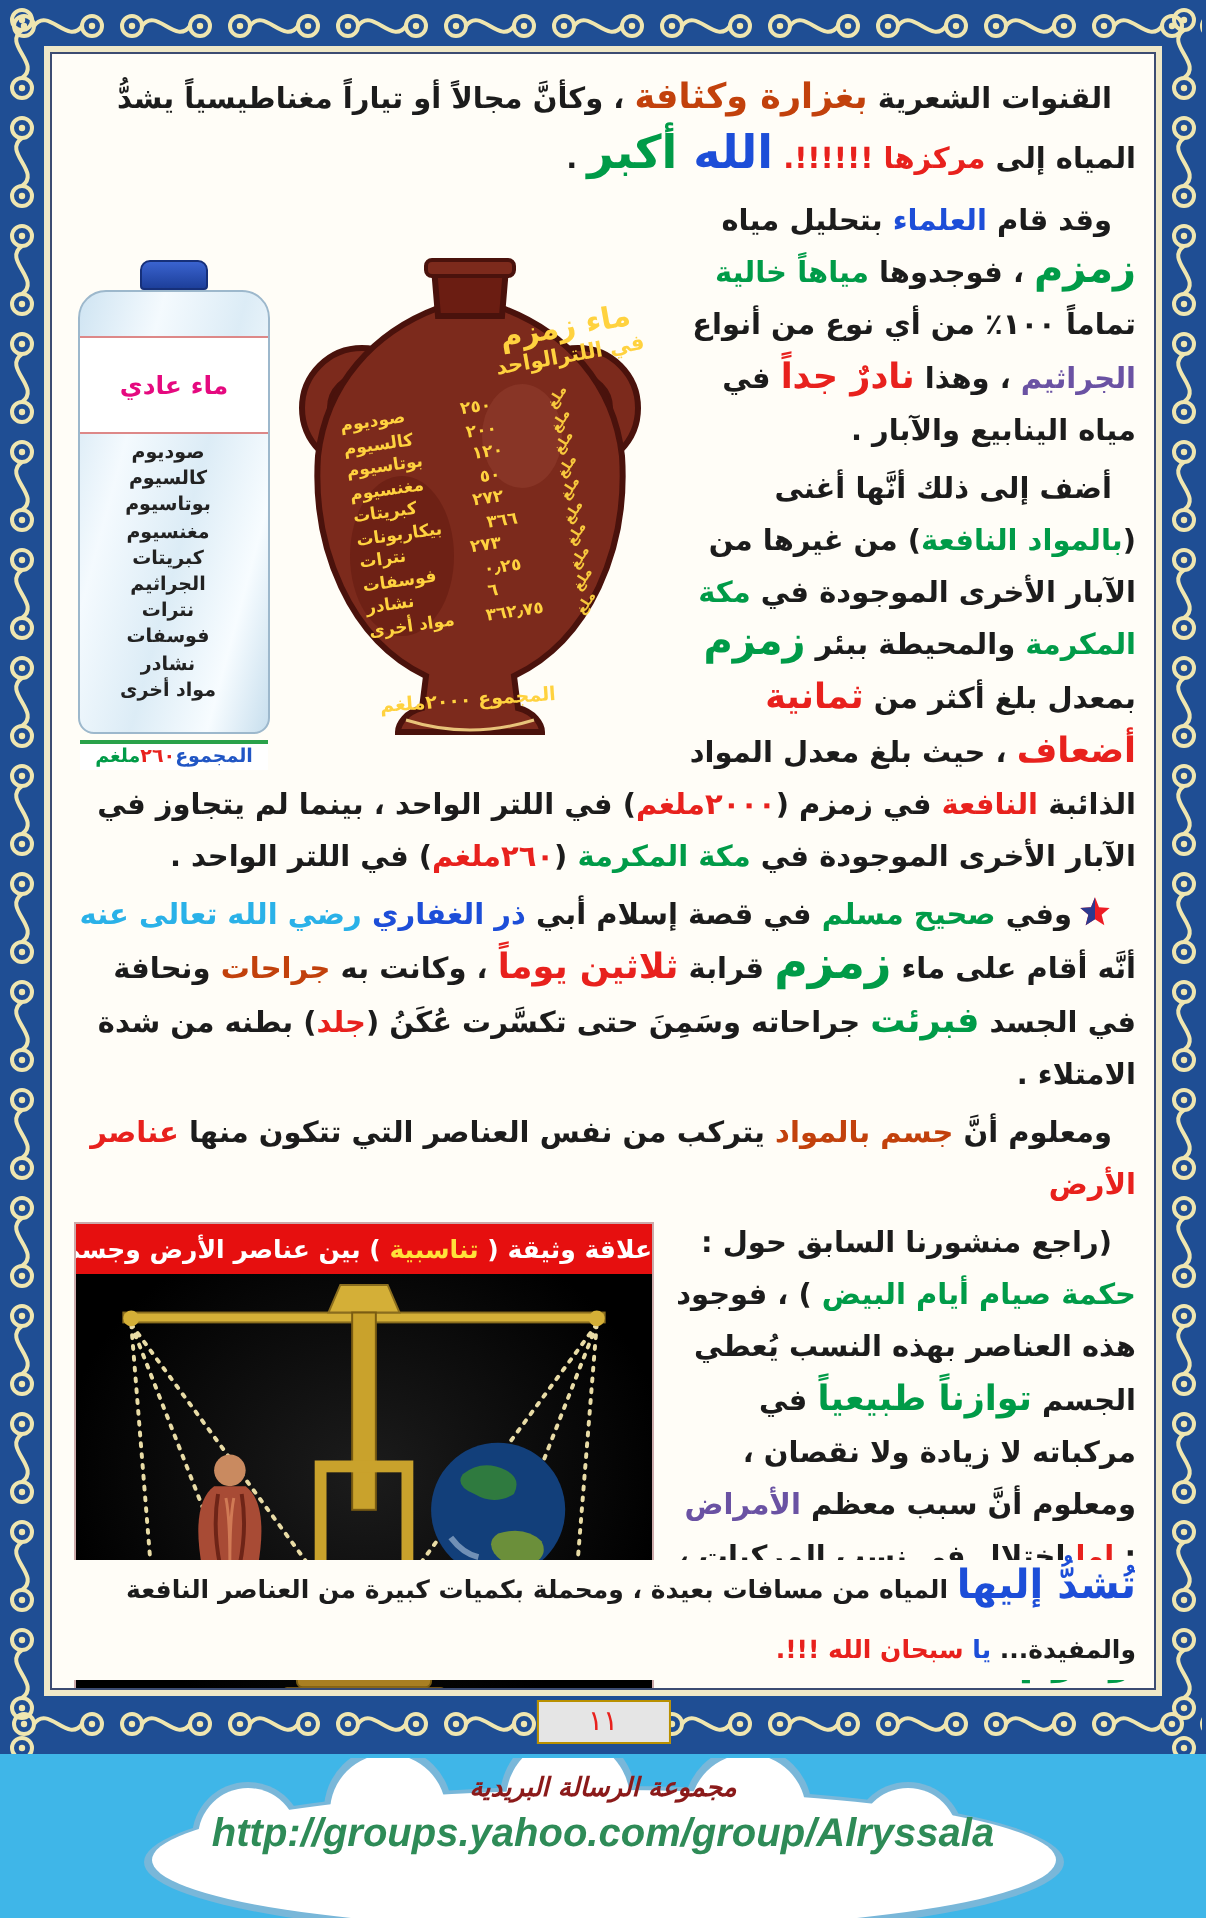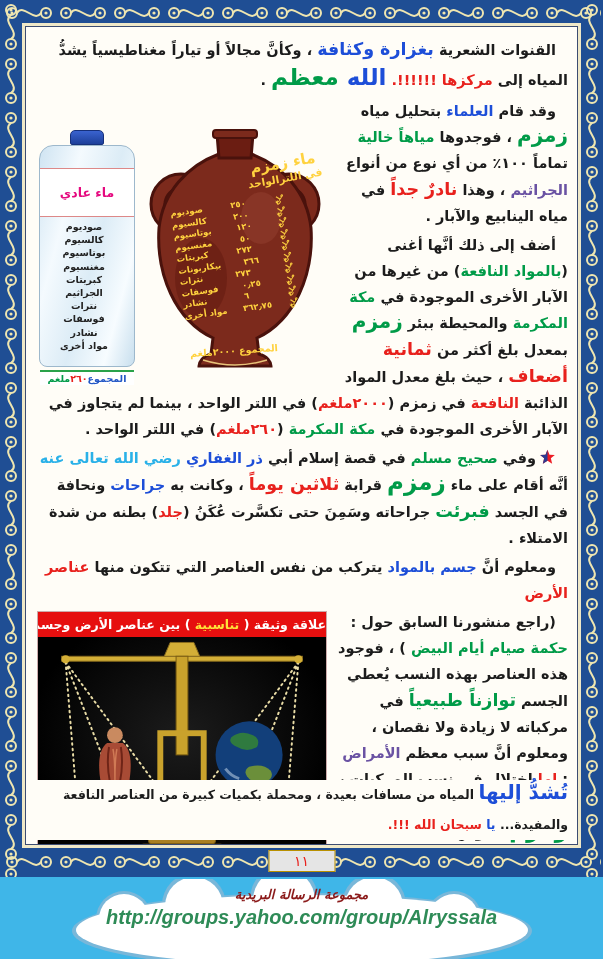--- a/index.html
+++ b/index.html
@@ -16,21 +16,21 @@
   .sheet{position:absolute;top:26px;left:25px;right:25px;bottom:32px;background:#fffdf7;
          border:1px solid #3c4c72;outline:3px solid #efe8c8;direction:rtl;
          padding:4px 9px 40px 9px;overflow:hidden;}
   
   .para{margin:3px 0;text-align:right;font-weight:bold;font-size:14.5px;line-height:26px;
         color:#1c1c1c;text-indent:12px;}
   .p1{line-height:30px;}
   .p8{position:absolute;bottom:4px;right:9px;left:9px;background:#fffdf7;font-size:12.5px;
       line-height:30px;text-indent:0;margin:0;}
   .red{color:#e8211d;} .green{color:#009b48;} .blue{color:#1d4ed8;} .cyan{color:#2ab1e8;}
-  .magenta{color:#1d4ed8;} .purple{color:#6a52a3;} .white{color:#ffffff;} .yellow{color:#ffe23a;}
+  .magenta{color:#c2410c;} .purple{color:#6a52a3;} .white{color:#ffffff;} .yellow{color:#ffe23a;}
   .md{font-size:17.5px;} .lg{font-size:20px;line-height:1;} .xl{font-size:23px;line-height:1;}
   .star{display:inline-block;width:17px;height:16px;vertical-align:-2px;margin-left:3px;text-indent:0;}
   
   .figrow{float:left;width:292px;height:242px;margin:30px 6px 4px 2px;display:flex;align-items:flex-end;}
   .jug{position:relative;width:188px;height:242px;flex:none;}
   .jug-svg{position:absolute;inset:0;width:100%;height:100%;}
   .jug-title{position:absolute;top:26px;right:8px;transform:rotate(-10deg);color:#ffd23f;text-align:center;}
   .jt1{font-size:15px;font-weight:bold;} .jt2{font-size:10.5px;font-weight:bold;}
   .jug-rows{position:absolute;top:72px;right:36px;width:116px;transform:rotate(-8deg);}
   .j-row{display:flex;justify-content:space-between;align-items:center;color:#ffd23f;
@@ -107,21 +107,21 @@
         </pattern>
       </defs>
       <rect x="0" y="0" width="100%" height="100%" fill="url(#ornV)"></rect>
     </svg>
     <svg class="band band-right">
       <rect x="0" y="0" width="100%" height="100%" fill="url(#ornV)"></rect>
     </svg>
 
     <div class="sheet">
 
-      <p class="para p1"><span>القنوات الشعرية </span><span class="magenta md">بغزارة وكثافة</span><span> ، وكأنَّ مجالاً أو تياراً مغناطيسياً يشدُّ المياه إلى </span><span class="red">مركزها !!!!!!.</span><span>   </span><span class="blue xl">الله </span><span class="green xl">معظم</span><span> .</span></p>
+      <p class="para p1"><span>القنوات الشعرية </span><span class="magenta md">بغزارة وكثافة</span><span> ، وكأنَّ مجالاً أو تياراً مغناطيسياً يشدُّ المياه إلى </span><span class="red">مركزها !!!!!!.</span><span>   </span><span class="blue xl">الله </span><span class="green xl">أكبر</span><span> .</span></p>
 
       <div class="figrow">
         <div class="jug">
           <svg class="jug-svg" viewBox="0 0 188 242">
             <circle cx="40" cy="76" r="23" fill="none" stroke="#4a120c" stroke-width="17"></circle>
             <circle cx="40" cy="76" r="23" fill="none" stroke="#7c2a1c" stroke-width="11"></circle>
             <circle cx="148" cy="76" r="23" fill="none" stroke="#4a120c" stroke-width="17"></circle>
             <circle cx="148" cy="76" r="23" fill="none" stroke="#7c2a1c" stroke-width="11"></circle>
             <path d="M78,26 C46,38 22,64 18,100 C15,146 34,192 72,210 L70,226 C62,228 58,234 58,238 L130,238 C130,234 126,228 118,226 L116,210 C154,192 173,146 170,100 C166,64 142,38 110,26 Z" fill="#7c2a1c" stroke="#4a120c" stroke-width="3"></path>
             <path d="M76,6 L112,6 L110,30 L78,30 Z" fill="#6b1d12" stroke="#4a120c" stroke-width="3"></path>

